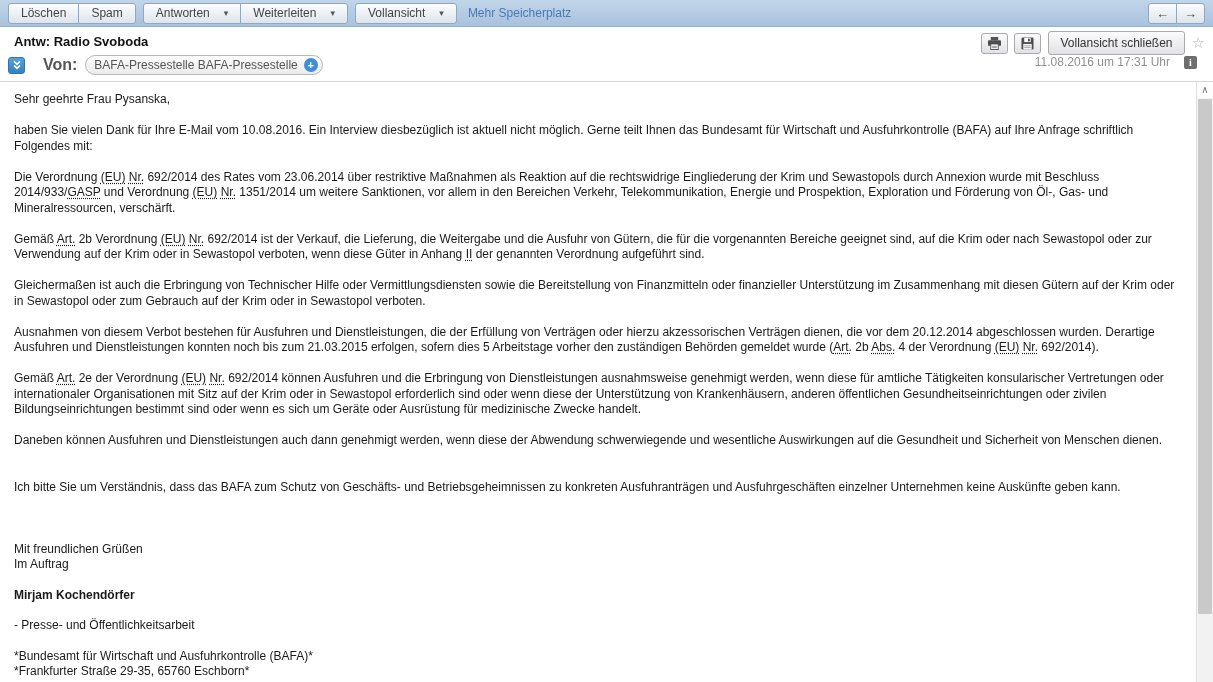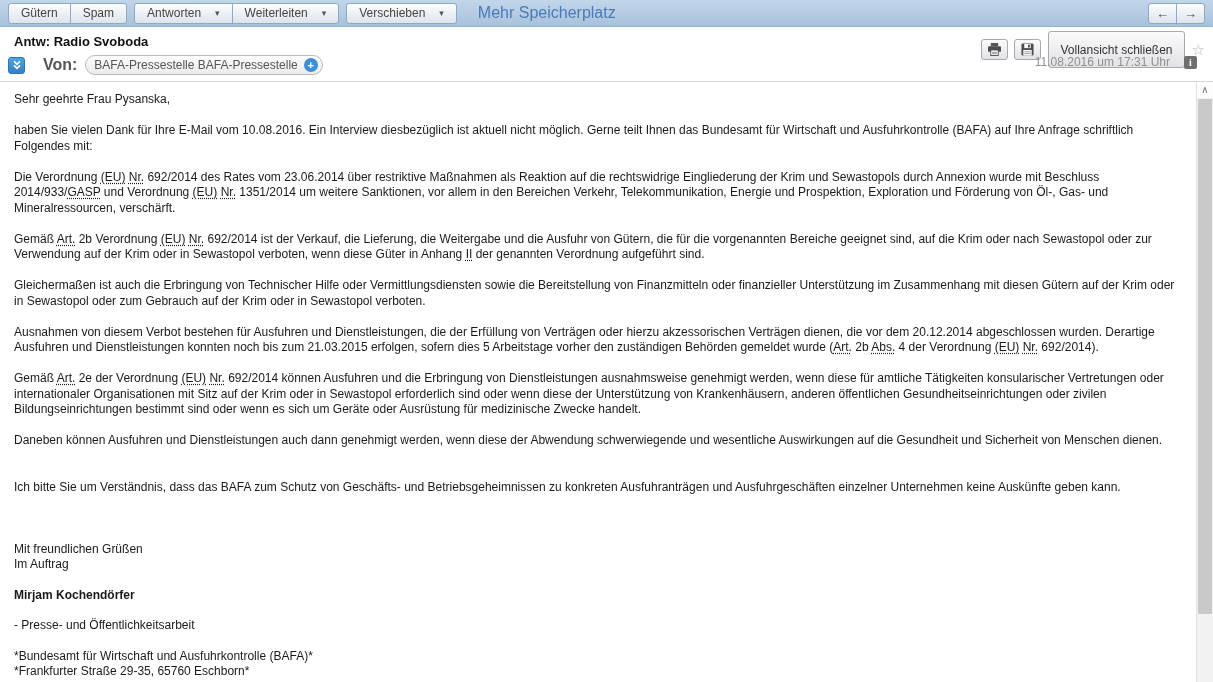--- a/index.html
+++ b/index.html
@@ -11,40 +11,40 @@
   .toolbar { height:27px; flex:0 0 27px; display:flex; align-items:center; padding:0 8px;
              background:linear-gradient(#c2d6ea,#a8c1dc); border-bottom:1px solid #96b2cd; }
   .btn-group { display:flex; margin-right:7px; }
   .tb-btn { height:21px; padding:0 12px; font-family:"Liberation Sans",sans-serif; font-size:12px; color:#444;
             background:linear-gradient(#fcfdfe,#dde4ec); border:1px solid #8ea9c4; cursor:pointer;
             display:flex; align-items:center; white-space:nowrap; }
   .tb-btn.first { border-radius:3px 0 0 3px; }
   .tb-btn.last  { border-radius:0 3px 3px 0; margin-left:-1px; }
   .tb-btn.only  { border-radius:3px; }
   .caret { font-size:9px; color:#555; margin-left:14px; }
-  .storage-link { font-size:16px; color:#4a7ab5; margin-left:14px; text-decoration:none; cursor:pointer; }
+  .storage-link { font-size:12px; color:#4a7ab5; margin-left:4px; text-decoration:none; cursor:pointer; }
   .spacer { flex:1; }
   .btn-group.nav { margin-right:0; }
   .tb-btn.arrow { padding:0 7px; font-weight:bold; font-size:13px; color:#4a4a4a; }
 
   
   .header { height:55px; flex:0 0 55px; position:relative; background:#fff; border-bottom:1px solid #d6d6d6; }
   .subject { position:absolute; left:14px; top:7px; font-size:13px; font-weight:bold; color:#111; }
   .from-row { position:absolute; left:8px; top:28px; display:flex; align-items:center; }
   .expand-icon { width:17px; height:17px; border-radius:3px; background:linear-gradient(#55a2dc,#3581c2);
                  border:1px solid #2d74b4; display:inline-flex; align-items:center; justify-content:center; cursor:pointer; }
   .von { font-size:16px; font-weight:bold; color:#555; margin:0 8px 0 18px; }
   .chip { display:inline-flex; align-items:center; height:20px; padding:0 4px 0 8px; border:1px solid #b9b9b9;
           border-radius:11px; background:linear-gradient(#fdfdfd,#ebebeb); font-size:12px; color:#555; cursor:pointer; }
   .plus { width:14px; height:14px; margin-left:6px; border-radius:50%; background:#3e8fd8; color:#fff;
           font-size:11px; font-weight:bold; line-height:14px; text-align:center; cursor:pointer; }
   .header-actions { position:absolute; top:4px; right:8px; display:flex; align-items:center; }
   .icon-btn { width:27px; height:21px; margin-left:6px; background:linear-gradient(#fbfbfc,#e2e2e6);
               border:1px solid #aaa; border-radius:3px; display:flex; align-items:center; justify-content:center; cursor:pointer; }
-  .close-fullview { height:37px; margin-left:7px; padding:0 11px; font-family:"Liberation Sans",sans-serif; font-size:12px; color:#333;
+  .close-fullview { height:24px; margin-left:7px; padding:0 11px; font-family:"Liberation Sans",sans-serif; font-size:12px; color:#333;
                     background:linear-gradient(#fbfbfc,#e2e2e6); border:1px solid #aaa; border-radius:3px; cursor:pointer; }
   .star { font-size:15px; color:#b5b5b5; margin-left:7px; cursor:pointer; }
   .date-row { position:absolute; top:28px; right:16px; display:flex; align-items:center;gap:7px; }
   .date { font-size:12px; color:#909090; }
   .info { width:13px; height:13px; margin-left:7px; border-radius:2px; background:#6e6e6e; color:#fff;
           font-size:10px; font-weight:bold; font-family:"Liberation Serif",serif; line-height:13px; text-align:center; cursor:pointer; }
 
   
   .content { flex:1; display:flex; background:#fff; position:relative; }
   .email-body { flex:1; padding:10px 20px 0 14px; font-size:12px; line-height:15.5px; color:#1a1a1a; overflow:hidden; }
@@ -60,36 +60,36 @@
   .sb-up { top:0; }
   .sb-thumb { position:absolute; left:1px; top:17px; width:14px; height:515px; background:#c9c9c9; border-radius:1px; cursor:pointer; }
 </style>
 </head>
 <body>
 
 <div class="app">
 
   <div class="toolbar">
     <div class="btn-group">
-      <button class="tb-btn first">Gütern</button>
+      <button class="tb-btn first">Löschen</button>
       <button class="tb-btn last">Spam</button>
     </div>
     <div class="btn-group">
       <button class="tb-btn first">
         <span>Antworten</span>
         <span class="caret">▾</span>
       </button>
       <button class="tb-btn last">
         <span>Weiterleiten</span>
         <span class="caret">▾</span>
       </button>
     </div>
     <div class="btn-group">
       <button class="tb-btn only">
-        <span>Verschieben</span>
+        <span>Vollansicht</span>
         <span class="caret">▾</span>
       </button>
     </div>
     <a class="storage-link">Mehr Speicherplatz</a>
     <div class="spacer"></div>
     <div class="btn-group nav">
       <button class="tb-btn first arrow">
           <span>←</span>
         </button>
       <button class="tb-btn last arrow">

